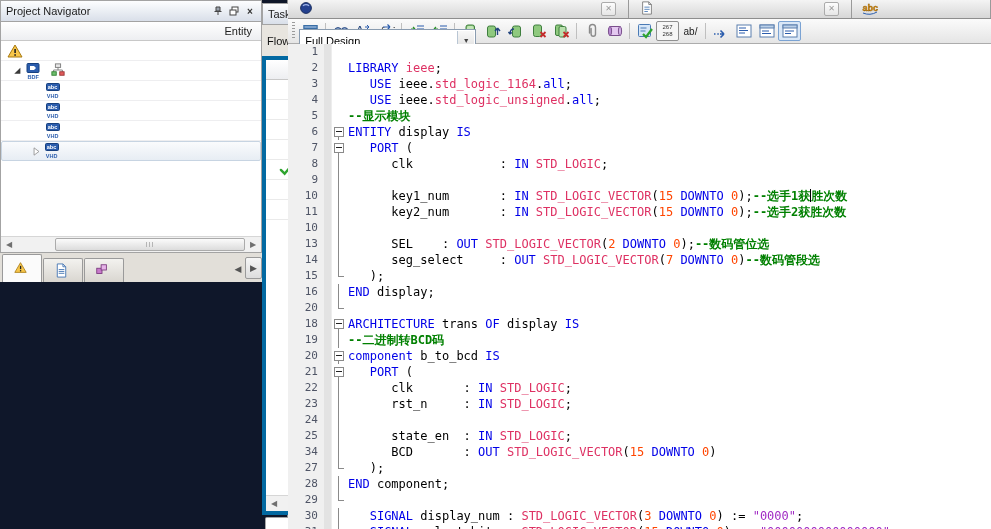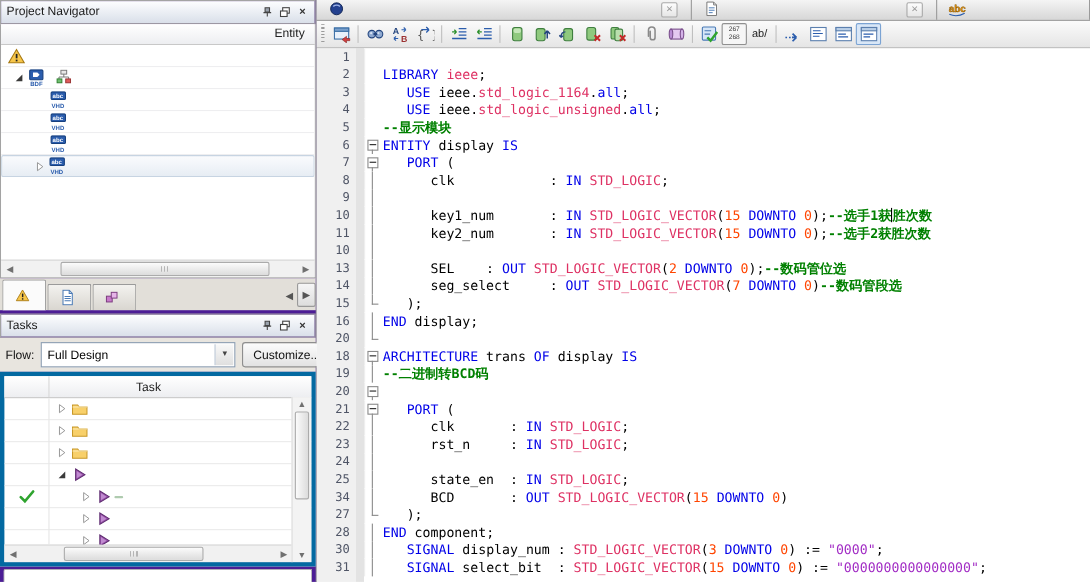--- a/index.html
+++ b/index.html
@@ -1,35 +1,35 @@
 <!DOCTYPE html>
 <html><head>
 <meta charset="utf-8">
 <style>
   html,body{margin:0;padding:0;}
   body{width:991px;height:529px;overflow:hidden;background:#E8E5DF;
        font-family:"Liberation Sans",sans-serif;font-size:11px;color:#111;
        -webkit-font-smoothing:antialiased;}
   #app{display:flex;width:991px;height:529px;}
   
-  #left{width:287px;flex:none;display:flex;flex-direction:column;background:#4c1d95;border-right:1px solid #8F8F8F;}
+  #left{width:287px;flex:none;display:flex;flex-direction:row;background:#0f172a;border-right:1px solid #8F8F8F;}
   .dock-title{height:20px;flex:none;display:flex;align-items:center;padding:0 3px 0 5px;
      background:linear-gradient(#FDFEFF,#D9DFE9);border:1px solid #A3A3A3;}
   .dock-title .t{flex:1;color:#1b1b1b;}
   .winbtn{width:16px;height:14px;display:flex;align-items:center;justify-content:center;color:#333;cursor:default;}
   .panel-frame{border:1px solid #A3A3A3;border-top:none;background:#fff;display:flex;flex-direction:column;flex:1;min-height:0;}
   .col-header{height:18px;flex:none;display:flex;align-items:center;justify-content:flex-end;padding-right:9px;
      background:linear-gradient(#FFFFFF,#EDEEF1);border-bottom:1px solid #C8C8C8;color:#222;}
   #pnav{height:282px;flex:none;display:flex;flex-direction:column;}
   #pnav-tree{flex:1;background:#fff;overflow:hidden;}
   .tree-row{height:20px;display:flex;align-items:center;border-bottom:1px solid #EEEEF0;white-space:nowrap;box-sizing:border-box;}
   .tree-row.sel{background:linear-gradient(#FAFBFD,#E7EDF4);border:1px solid #C7D4E2;border-radius:2px;}
   .tree-row .lbl{margin-left:5px;color:#000;}
   .exp{width:16px;flex:none;display:flex;align-items:center;justify-content:center;}
-  .ic{display:inline-flex;width:16px;height:16px;flex:none;align-items:center;justify-content:center;}
+  .ic{display:inline-flex;width:16px;height:16px;flex:none;justify-content:center;}
   
   .hscroll{height:15px;flex:none;display:flex;align-items:center;background:#F1F1F1;border-top:1px solid #D6D6D6;}
   .sb-btn{width:16px;height:15px;flex:none;display:flex;align-items:center;justify-content:center;color:#707070;font-size:8px;}
   .sb-thumb{height:11px;background:linear-gradient(#FBFBFB,#DCDCDC);border:1px solid #ABABAB;border-radius:2px;flex:none;position:relative;}
   .sb-thumb::after{content:"";position:absolute;left:50%;top:3px;width:8px;height:5px;margin-left:-4px;
      background:repeating-linear-gradient(90deg,#B5B5B5 0 1px,transparent 1px 3px);}
   .sb-track{flex:1;}
   
   .panel-tabs{height:29px;flex:none;display:flex;align-items:flex-end;background:#E2DFD9;padding-left:2px;}
   .ptab{height:23px;display:flex;align-items:center;gap:4px;padding:0 9px;margin-right:1px;
@@ -773,20 +773,21 @@
           </span>
           <span class="txt"><span class="tk-c">--二进制转BCD码</span></span>
         </div>
         <div class="crow">
           <span class="ln">20</span>
           <span class="hatch"></span>
           <span class="fold">
             <span class="fbox"></span>
             <span class="vbot"></span>
           </span>
+          <span class="txt"><span class="tk-k">component</span><span class="tk-p"> b_to_bcd </span><span class="tk-k">IS</span></span>
         </div>
         <div class="crow">
           <span class="ln">21</span>
           <span class="hatch"></span>
           <span class="fold">
             <span class="fbox"></span>
             <span class="vbot"></span>
           </span>
           <span class="txt"><span class="tk-p">   </span><span class="tk-k">PORT</span><span class="tk-p"> (</span></span>
         </div>
@@ -838,20 +839,29 @@
           </span>
           <span class="txt"><span class="tk-p">   );</span></span>
         </div>
         <div class="crow">
           <span class="ln">28</span>
           <span class="hatch"></span>
           <span class="fold">
             <span class="vline"></span>
           </span>
           <span class="txt"><span class="tk-k">END</span><span class="tk-p"> component;</span></span>
+        </div>
+        <div class="crow">
+          <span class="ln">29</span>
+          <span class="hatch"></span>
+          <span class="fold">
+            <span class="vtop"></span>
+            <span class="hend"></span>
+          </span>
+          <span class="txt"></span>
         </div>
         <div class="crow">
           <span class="ln">30</span>
           <span class="hatch"></span>
           <span class="fold">
             <span class="vline"></span>
           </span>
           <span class="txt"><span class="tk-p">   </span><span class="tk-k">SIGNAL</span><span class="tk-p"> display_num : </span><span class="tk-t">STD_LOGIC_VECTOR</span><span class="tk-p">(</span><span class="tk-n">3</span><span class="tk-p"> </span><span class="tk-k">DOWNTO</span><span class="tk-p"> </span><span class="tk-n">0</span><span class="tk-p">) := </span><span class="tk-s">"0000"</span><span class="tk-p">;</span></span>
         </div>
         <div class="crow">

